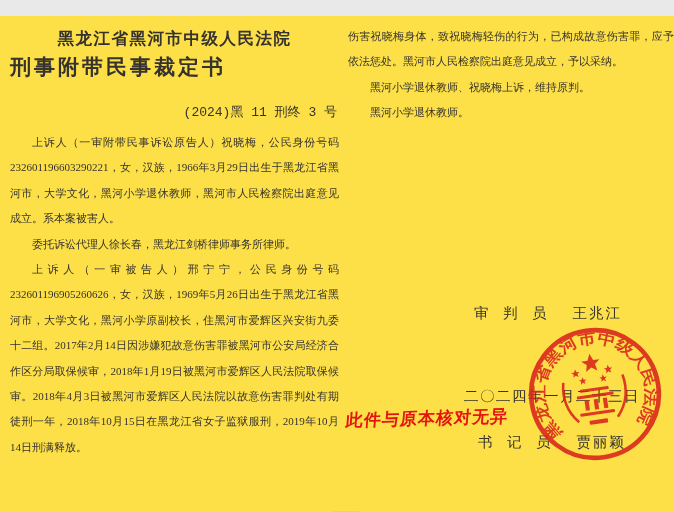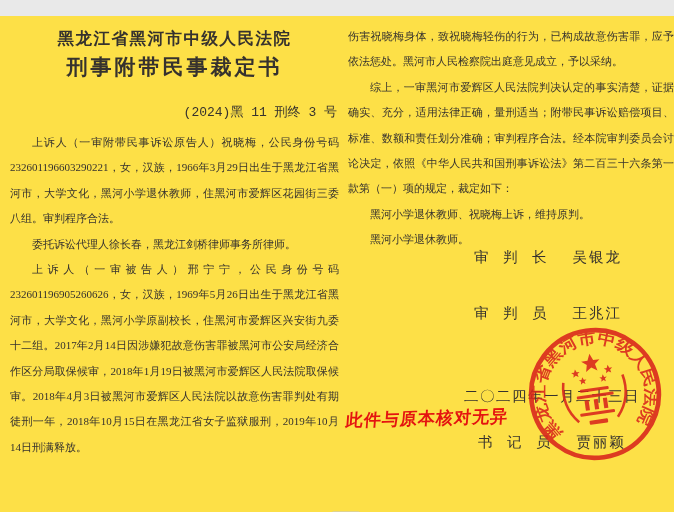--- a/index.html
+++ b/index.html
@@ -4,21 +4,21 @@
 <style>
   html,body{margin:0;padding:0;background:#e9e9e9;}
   .page{
     position:relative;width:674px;height:512px;background:#fde047;
     font-family:"Liberation Serif","DejaVu Serif",serif;color:#36322e;
     overflow:hidden;margin:16px auto;
   }
   
   .col-left{position:absolute;left:10px;top:12px;width:329px;}
   .court-name{text-align:center;font-size:16.5px;font-weight:700;letter-spacing:1.5px;}
-  .doc-title{text-align:center;font-size:21px;font-weight:700;letter-spacing:3px;margin-top:3px;}
+  .doc-title{font-size:21px;font-weight:700;letter-spacing:3px;margin-top:3px;}
   .case-no{text-align:right;font-size:13px;margin-top:22px;margin-bottom:9px;padding-right:2px;font-family:Liberation Mono, monospace;}
   .para{margin:0;font-size:11px;line-height:25.4px;text-align:justify;text-indent:2em;}
   .no-indent{text-indent:0;}
   
   .col-right{position:absolute;left:348px;top:8px;width:326px;}
   
   .sig-row{position:absolute;font-size:14.5px;white-space:nowrap;color:#36322e;}
   .sig-name{margin-left:26px;letter-spacing:2px;}
   #sig-0{left:474px;top:232px;}
   #sig-1{left:474px;top:260px;}
@@ -38,36 +38,32 @@
 </style>
 </head>
 <body>
 
 <div class="page">
 
   <div class="col-left">
     <div class="court-name">黑龙江省黑河市中级人民法院</div>
     <div class="doc-title">刑事附带民事裁定书</div>
     <div class="case-no">(2024)黑 11 刑终 3 号</div>
-    <p class="para">上诉人（一审附带民事诉讼原告人）祝晓梅，公民身份号码232601196603290221，女，汉族，1966年3月29日出生于黑龙江省黑河市，大学文化，黑河小学退休教师，住黑河市爱辉区花园街三委八组。审判程序合法。</p>
+    <p class="para">上诉人（一审附带民事诉讼原告人）祝晓梅，公民身份号码232601196603290221，女，汉族，1966年3月29日出生于黑龙江省黑河市，大学文化，黑河小学退休教师，黑河市人民检察院出庭意见成立。系本案被害人。</p>
     <p class="para">委托诉讼代理人徐长春，黑龙江剑桥律师事务所律师。</p>
     <p class="para">上诉人（一审被告人）邢宁宁，公民身份号码232601196905260626，女，汉族，1969年5月26日出生于黑龙江省黑河市，大学文化，黑河小学原副校长，住黑河市爱辉区兴安街九委十二组。2017年2月14日因涉嫌犯故意伤害罪被黑河市公安局经济合作区分局取保候审，2018年1月19日被黑河市爱辉区人民法院取保候审。2018年4月3日被黑河市爱辉区人民法院以故意伤害罪判处有期徒刑一年，2018年10月15日在黑龙江省女子监狱服刑，2019年10月14日刑满释放。</p>
 
   </div>
 
   <div class="col-right">
     <p class="para no-indent">伤害祝晓梅身体，致祝晓梅轻伤的行为，已构成故意伤害罪，应予依法惩处。黑河市人民检察院出庭意见成立，予以采纳。</p>
-    <p class="para">综上，一审黑河市爱辉区人民法院判决认定的事实清楚，证据确实、充分，适用法律正确，量刑适当；附带民事诉讼赔偿项目、标准、数额和责任划分准确；审判程序合法。经本院审判委员会讨论决定，依照《中华人民共和国刑事诉讼法》第二百三十六条第一款第（一）项的规定，裁定如下：</p>
     <p class="para">黑河小学退休教师、祝晓梅上诉，维持原判。</p>
     <p class="para">黑河小学退休教师。</p>
   </div>
 
-  <div class="sig-row" id="sig-0">
-    <span class="sig-role">审　判　长</span><span class="sig-name">吴银龙</span>
-  </div>
   <div class="sig-row" id="sig-2">
     <span class="sig-role">审　判　员</span><span class="sig-name">王兆江</span>
   </div>
 
   <div class="date-line">二〇二四年一月二十三日</div>
 
   <div class="sig-row" id="clerk">
     <span class="sig-role">书　记　员</span><span class="sig-name">贾丽颖</span>
   </div>
 

